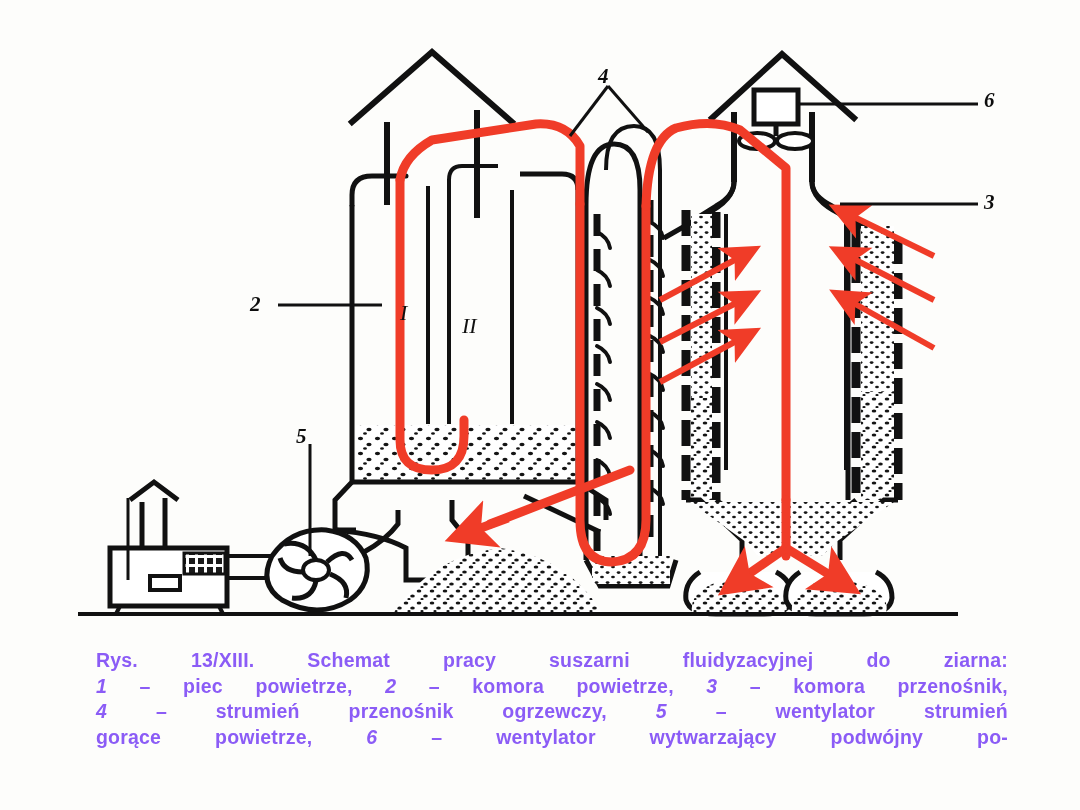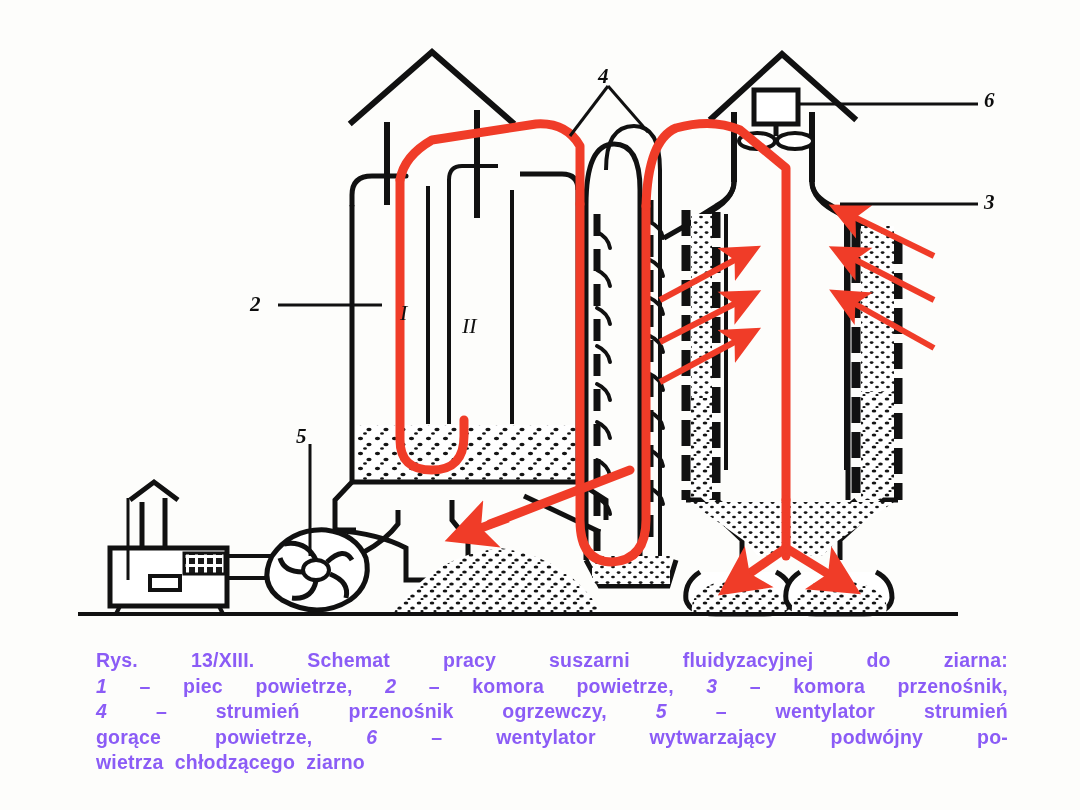--- a/index.html
+++ b/index.html
@@ -374,20 +374,15 @@
     <div class="caption-line justify">
       <span class="cap-w">gorące</span>
       <span class="cap-w">powietrze,</span>
       <span class="cap-w cap-num">6</span>
       <span class="cap-w">–</span>
       <span class="cap-w">wentylator</span>
       <span class="cap-w">wytwarzający</span>
       <span class="cap-w">podwójny</span>
       <span class="cap-w">po-</span>
     </div>
-    <div class="caption-line">
-      <span class="cap-w">wietrza</span>&nbsp;
-      <span class="cap-w">chłodzącego</span>&nbsp;
-      <span class="cap-w">ziarno</span>
-    </div>
   </div>
 
 </div>
 
 </body></html>

